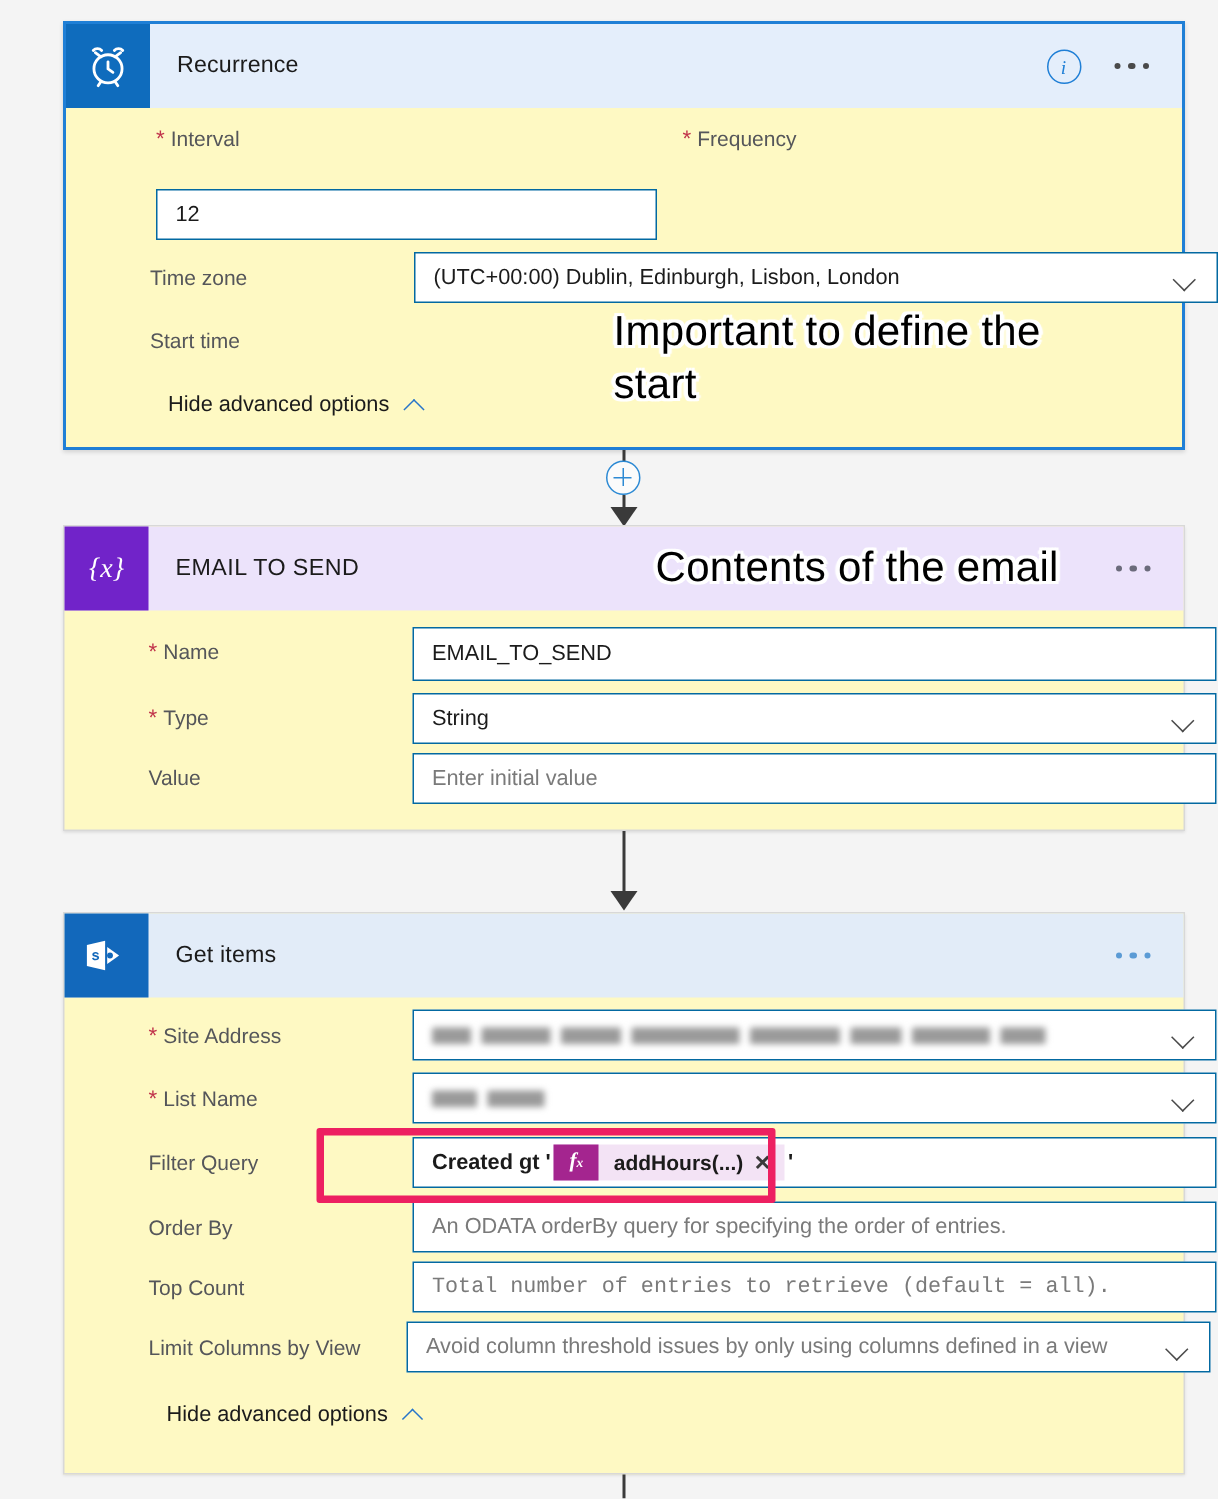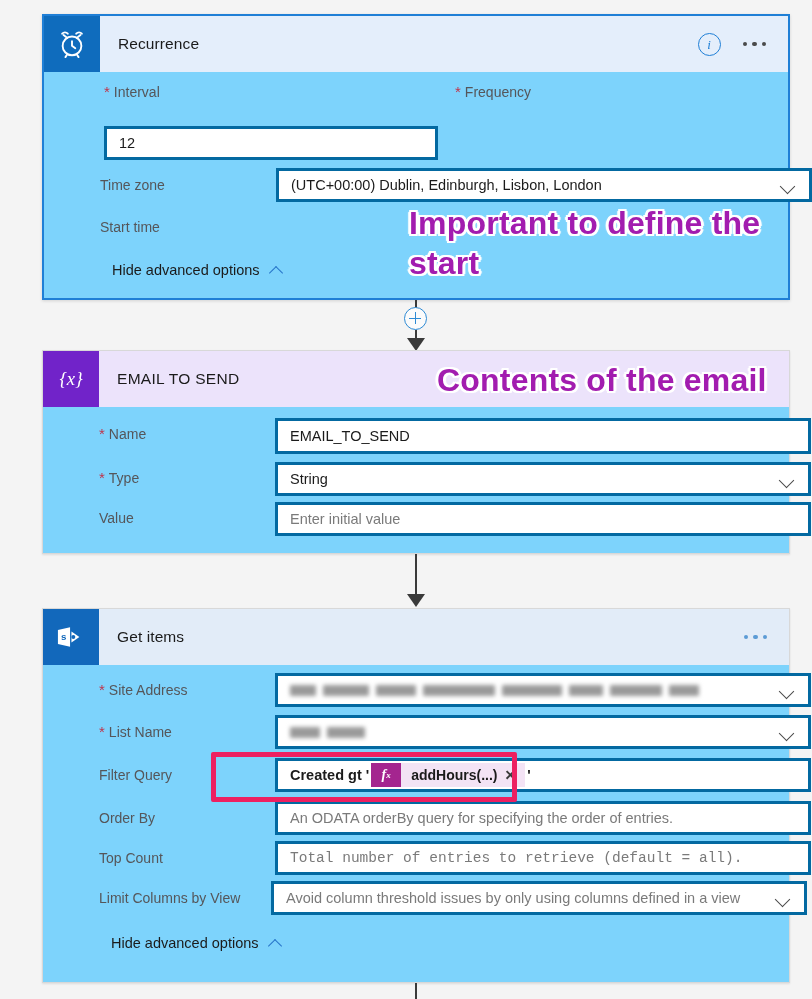--- a/index.html
+++ b/index.html
@@ -18,21 +18,21 @@
   .canvas {
     position: absolute;
     inset: 0;
   }
 
   
   .card {
     position: absolute;
     left: 42px;
     width: 748px;
-    background: #7dd3fc;
+    background: #fef9c3;
     box-sizing: border-box;
     border: 1px solid #d8d8d8;
     box-shadow: 0 1px 2px rgba(0,0,0,0.10);
   }
   .card.selected {
     border: 2px solid #1f7fd6;
     box-shadow: 0 1px 3px rgba(0,0,0,0.14);
   }
 
   .card-header {
@@ -120,21 +120,21 @@
   }
   .req {
     color: #c0334a;
     margin-right: 4px;
     font-size: 15px;
     line-height: 1;
   }
 
   .field {
     box-sizing: border-box;
-    border: 3px solid #0369a1;
+    border: 1px solid #0369a1;
     background: #fff;
     height: 34px;
     display: flex;
     align-items: center;
     padding: 0 12px;
     font-size: 14.5px;
     color: #1b1b1b;
   }
   .field .ph { color: #7a7a7a; }
 
@@ -263,23 +263,23 @@
     content: "";
     position: absolute;
     background: #2d8ad4;
   }
   .plus-btn::before { left: 4px; top: 9.5px; width: 12px; height: 1.8px; }
   .plus-btn::after  { top: 4px; left: 9.5px; height: 12px; width: 1.8px; }
 
   
   .annot {
     position: absolute;
-    color: #a21caf;
-    font-size: 32px;
-    font-weight: bold;
+    color: #000000;
+    font-size: 28px;
+    font-weight: normal;
     line-height: 1.25;
     letter-spacing: .2px;
     text-shadow:
       -2px -2px 0 #fff,  2px -2px 0 #fff,
       -2px  2px 0 #fff,  2px  2px 0 #fff,
       -2px  0   0 #fff,  2px  0   0 #fff,
        0   -2px 0 #fff,  0    2px 0 #fff,
       -3px  0   1px #fff, 3px 0 1px #fff;
     white-space: pre-line;
     pointer-events: none;

